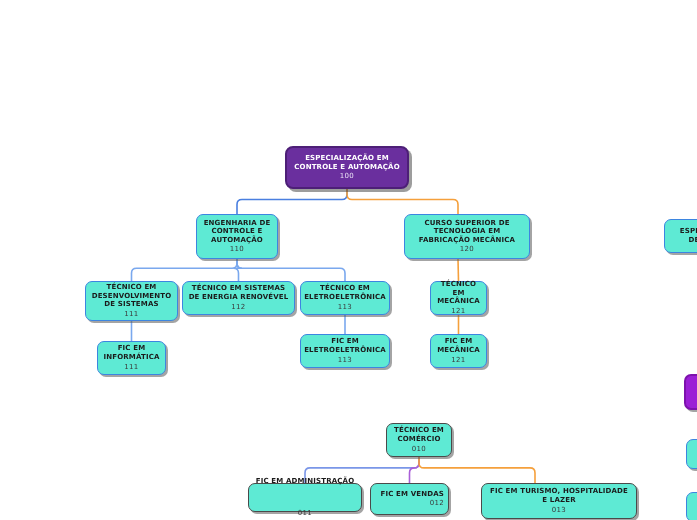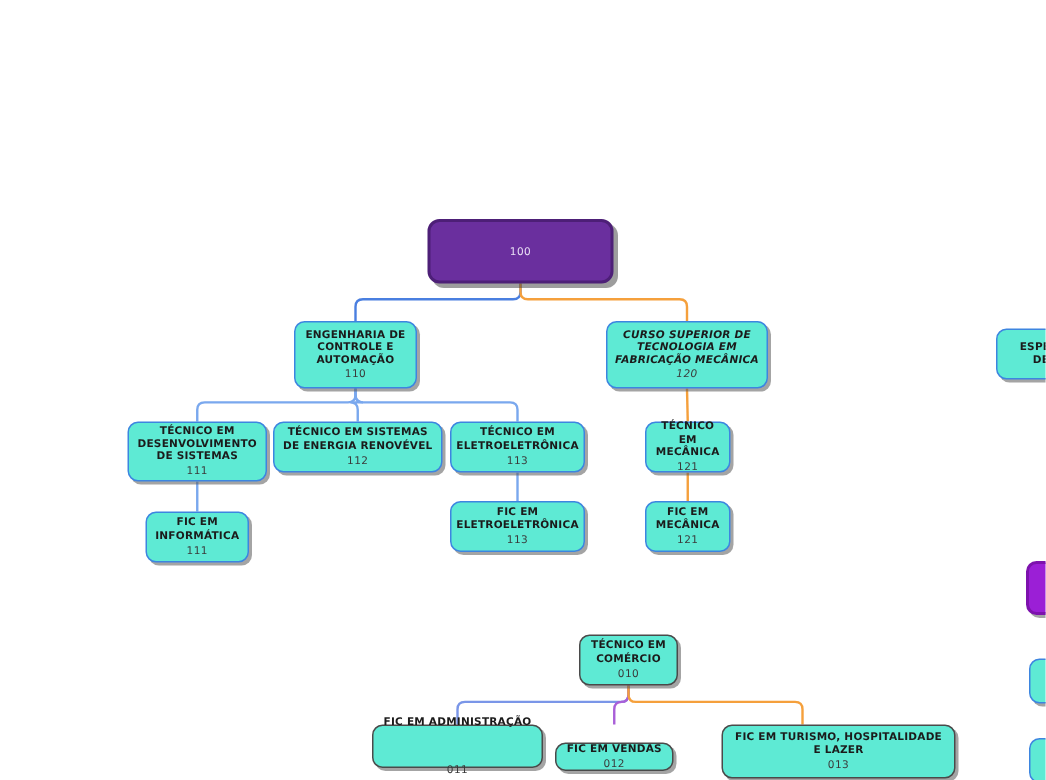--- a/index.html
+++ b/index.html
@@ -72,29 +72,31 @@
       <path d="M458,259 L458.5,281" fill="none" stroke="#f5a03c" stroke-width="1.6"></path>
       <path d="M131.5,321 L131.5,341" fill="none" stroke="#7aa8ee" stroke-width="1.6"></path>
       <path d="M345,315 L345,334" fill="none" stroke="#7aa8ee" stroke-width="1.6"></path>
       <path d="M458.5,315 L458.5,334" fill="none" stroke="#f5a03c" stroke-width="1.6"></path>
       <path d="M419,457 L419,462.92 Q419,467.92 414,467.92 L310,467.92 Q305,467.92 305,472.92 L305,483" fill="none" stroke="#7a96e8" stroke-width="1.6"></path>
       <path d="M419,457 L419,462.92 Q419,467.92 414,467.92 L414.5,467.92 Q409.5,467.92 409.5,472.92 L409.5,483" fill="none" stroke="#a95fd8" stroke-width="1.6"></path>
       <path d="M419,457 L419,462.92 Q419,467.92 424,467.92 L530,467.92 Q535,467.92 535,472.92 L535,483" fill="none" stroke="#f5a03c" stroke-width="1.6"></path>
     </svg>
   <div id="node-layer">
       <div class="node v-root" style="left: 285px; top: 146px; width: 124px; height: 43px;">
+        <div class="t">ESPECIALIZAÇÃO EM
+CONTROLE E AUTOMAÇÃO</div>
         <div class="c">100</div>
       </div>
       <div class="node v-blue" style="left: 196px; top: 214px; width: 82px; height: 45px;">
         <div class="t">ENGENHARIA DE
 CONTROLE E
 AUTOMAÇÃO</div>
         <div class="c">110</div>
       </div>
-      <div class="node v-blue" style="left: 404px; top: 214px; width: 108px; height: 45px; font-style: italic;">
+      <div class="node v-blue" style="left: 404px; top: 214px; width: 126px; height: 45px;">
         <div class="t">CURSO SUPERIOR DE
 TECNOLOGIA EM
 FABRICAÇÃO MECÂNICA</div>
         <div class="c">120</div>
       </div>
       <div class="node v-blue" style="left: 85px; top: 281px; width: 93px; height: 40px;">
         <div class="t">TÉCNICO EM
 DESENVOLVIMENTO
 DE SISTEMAS</div>
         <div class="c">111</div>
@@ -131,21 +133,21 @@
       </div>
       <div class="node v-gray" style="left: 386px; top: 423px; width: 66px; height: 34px;">
         <div class="t">TÉCNICO EM
 COMÉRCIO</div>
         <div class="c">010</div>
       </div>
       <div class="node v-gray" style="left: 248px; top: 483px; width: 114px; height: 29px; gap: 23px;">
         <div class="t">FIC EM ADMINISTRAÇÃO</div>
         <div class="c">011</div>
       </div>
-      <div class="node v-gray" style="left: 370px; top: 495px; width: 79px; height: 19px;">
+      <div class="node v-gray" style="left: 370px; top: 483px; width: 79px; height: 32px; align-items: flex-end;">
         <div class="t">FIC EM VENDAS</div>
         <div class="c">012</div>
       </div>
       <div class="node v-gray" style="left: 457px; top: 483px; width: 156px; height: 36px; margin-left: 24px;">
         <div class="t">FIC EM TURISMO, HOSPITALIDADE
 E LAZER</div>
         <div class="c">013</div>
       </div>
       <div class="node v-blue" style="left: 664px; top: 219px; width: 60px; height: 34px;">
         <div class="t">ESPECI

